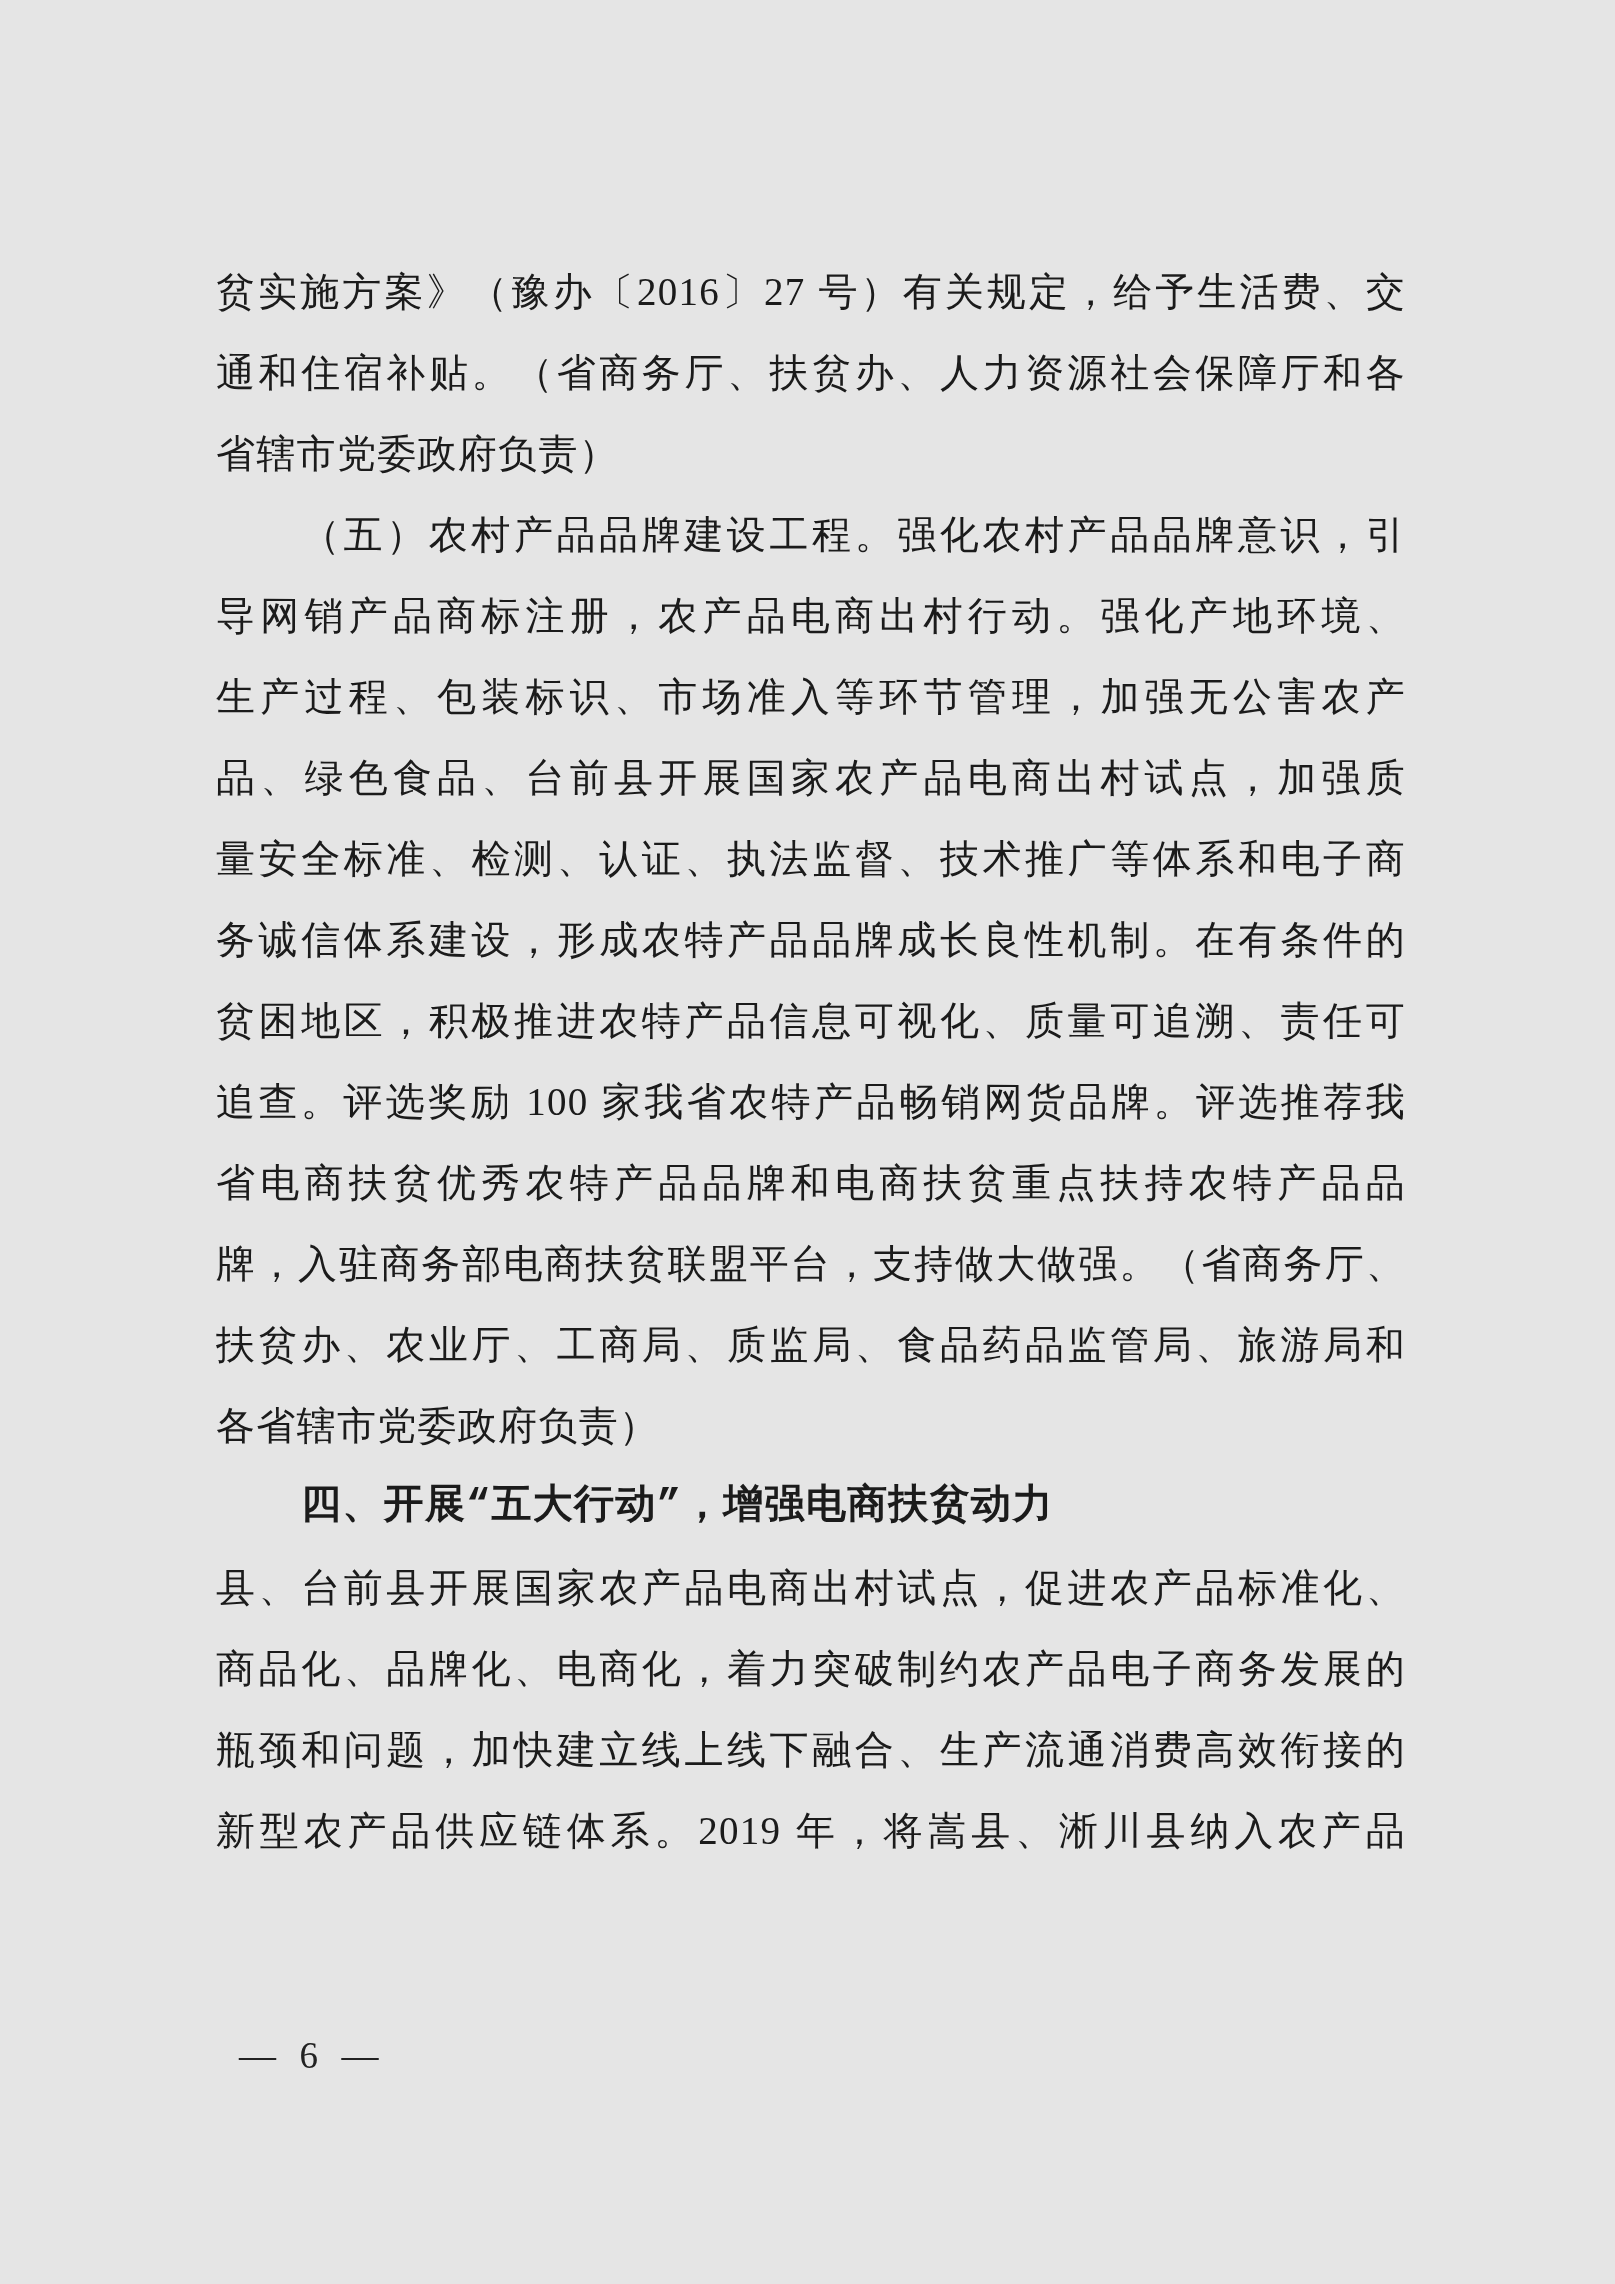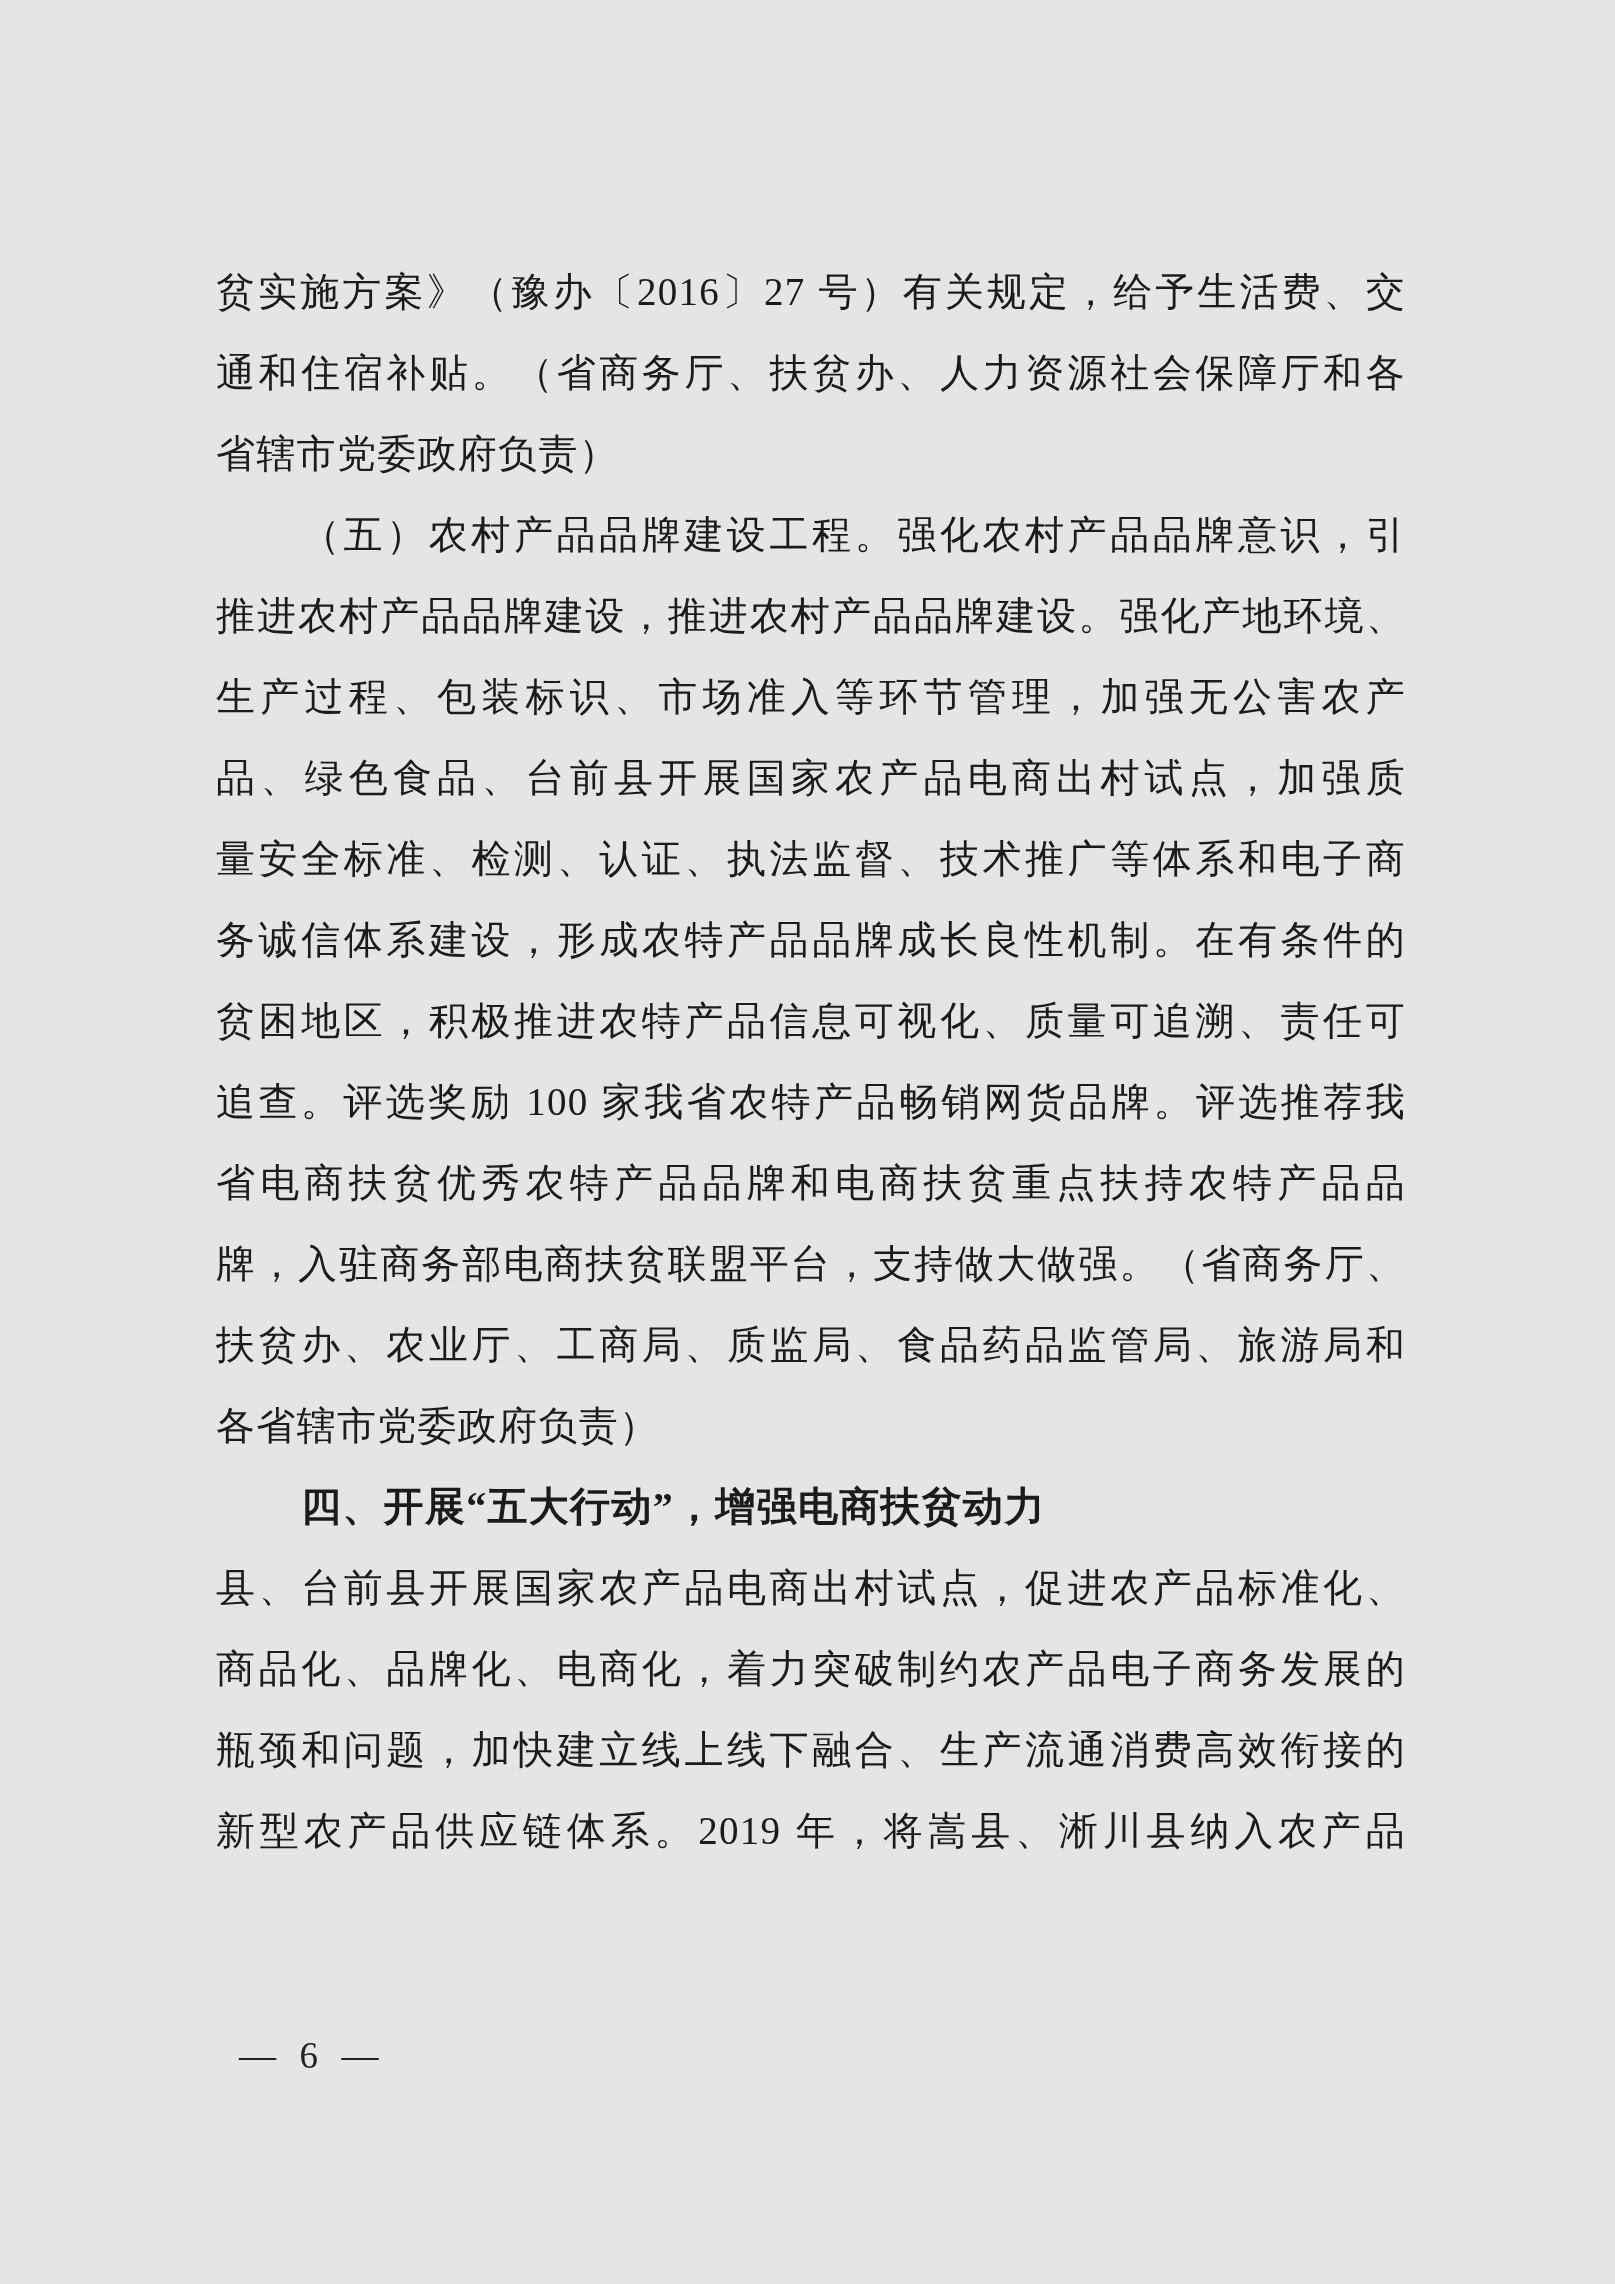--- a/index.html
+++ b/index.html
@@ -33,21 +33,21 @@
     white-space: nowrap;
   }
   .line.endpara {
     text-align: center;
     text-align-last: left;
   }
   .line.indent {
     text-indent: 85px;
   }
   .line.heading {
-    font-family: Liberation Serif, serif;
+    font-family: Liberation Mono, monospace;
     font-weight: bold;
     font-size: 40px;
     text-align: center;
     text-align-last: left;
   }
   .bold-seg {
     font-weight: normal;
   }
   .page-number {
     position: absolute;
@@ -67,21 +67,21 @@
 
 <div class="page">
   <div class="text-block">
 
     <div class="line">贫实施方案》（豫办〔2016〕27 号）有关规定，给予生活费、交</div>
     <div class="line">通和住宿补贴。（省商务厅、扶贫办、人力资源社会保障厅和各</div>
     <div class="line endpara">省辖市党委政府负责）</div>
 
     <div class="line indent"><span class="bold-seg">（五）农村产品品牌建设工程。</span><span>强化农村产品品牌意识，引</span></div>
 
-    <div class="line">推进农村产品品牌建设，推进农村产品品牌建设。强化产地环境、</div>
+    <div class="line">导网销产品商标注册，农产品电商出村行动。强化产地环境、</div>
     <div class="line">生产过程、包装标识、市场准入等环节管理，加强无公害农产</div>
     <div class="line">品、绿色食品、台前县开展国家农产品电商出村试点，加强质</div>
     <div class="line">量安全标准、检测、认证、执法监督、技术推广等体系和电子商</div>
     <div class="line">务诚信体系建设，形成农特产品品牌成长良性机制。在有条件的</div>
     <div class="line">贫困地区，积极推进农特产品信息可视化、质量可追溯、责任可</div>
     <div class="line">追查。评选奖励 100 家我省农特产品畅销网货品牌。评选推荐我</div>
     <div class="line">省电商扶贫优秀农特产品品牌和电商扶贫重点扶持农特产品品</div>
     <div class="line">牌，入驻商务部电商扶贫联盟平台，支持做大做强。（省商务厅、</div>
     <div class="line">扶贫办、农业厅、工商局、质监局、食品药品监管局、旅游局和</div>
     <div class="line endpara">各省辖市党委政府负责）</div>

